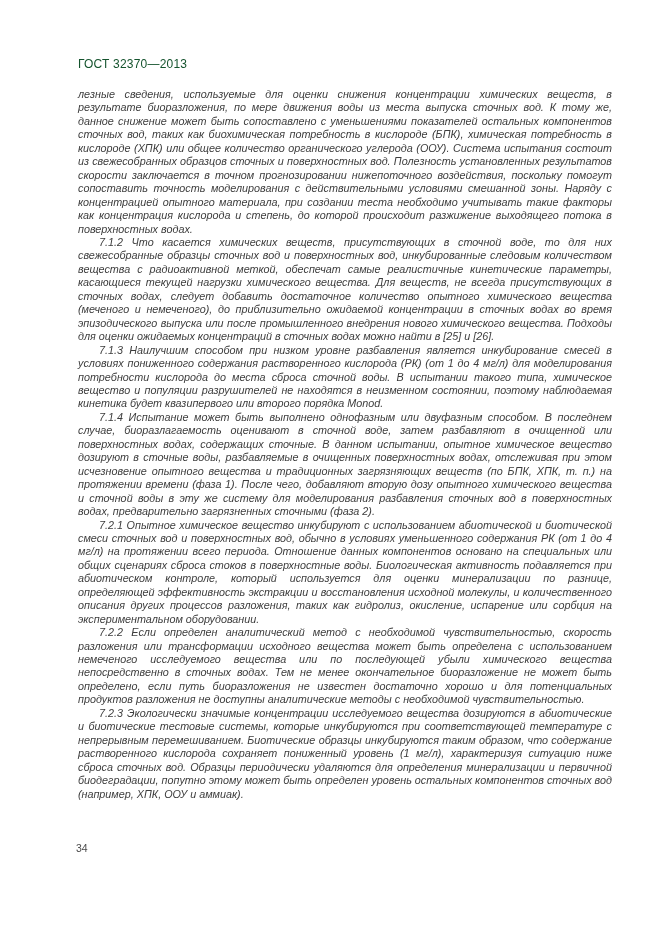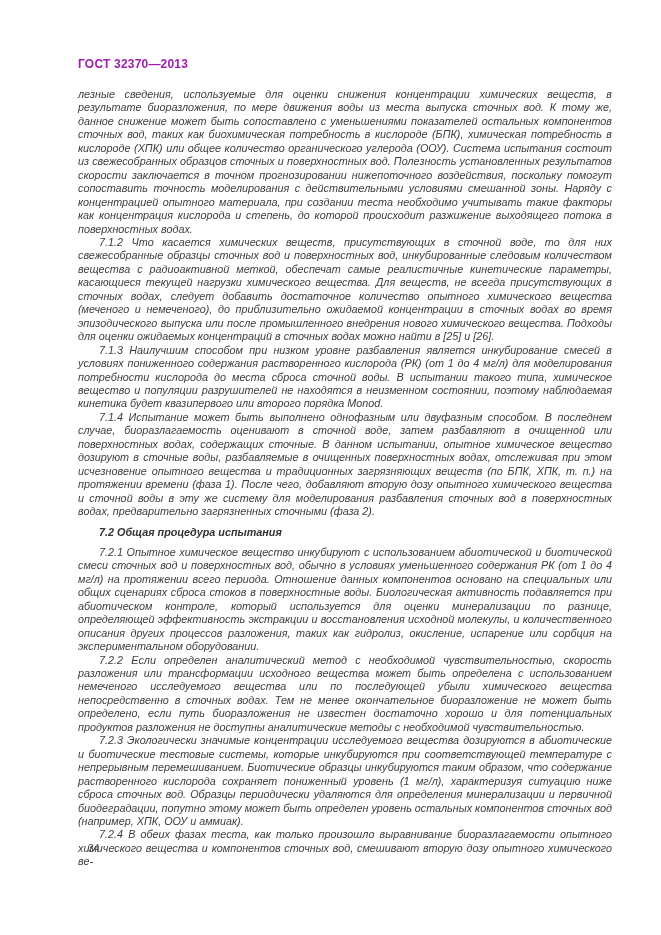--- a/index.html
+++ b/index.html
@@ -14,22 +14,22 @@
     background: #ffffff;
     font-family: "Liberation Sans", "DejaVu Sans", sans-serif;
     color: #3d3d3d;
     overflow: hidden;
   }
   .doc-header {
     position: absolute;
     top: 57px;
     left: 78px;
     font-size: 12px;
-    font-weight: bold;
-    color: #a21caf;
+    font-weight: normal;
+    color: #14532d;
     letter-spacing: 0.2px;
   }
   .doc-body {
     position: absolute;
     top: 88px;
     left: 78px;
     width: 534px;
     font-size: 10.8px;
     line-height: 13.45px;
     text-align: justify;
@@ -47,39 +47,37 @@
     font-size: 10.8px;
     line-height: 13.45px;
     font-weight: bold;
     text-indent: 21px;
     text-align: left;
     color: #333333;
   }
   .doc-footer {
     position: absolute;
     top: 842px;
-    left: 88px;
+    left: 76px;
     font-size: 10.5px;
     color: #4a4a4a;
   }
 </style>
 </head>
 <body>
 
 <div class="page">
 
   <div class="doc-header">ГОСТ 32370—2013</div>
 
   <div class="doc-body">
     <p class="no-indent">лезные сведения, используемые для оценки снижения концентрации химических веществ, в результате биоразложения, по мере движения воды из места выпуска сточных вод. К тому же, данное снижение может быть сопоставлено с уменьшениями показателей остальных компонентов сточных вод, таких как биохимическая потребность в кислороде (БПК), химическая потребность в кислороде (ХПК) или общее количество органического углерода (ООУ). Система испытания состоит из свежесобранных образцов сточных и поверхностных вод. Полезность установленных результатов скорости заключается в точном прогнозировании нижепоточного воздействия, поскольку помогут сопоставить точность моделирования с действительными условиями смешанной зоны. Наряду с концентрацией опытного материала, при создании теста необходимо учитывать такие факторы как концентрация кислорода и степень, до которой происходит разжижение выходящего потока в поверхностных водах.</p>
     <p>7.1.2 Что касается химических веществ, присутствующих в сточной воде, то для них свежесобранные образцы сточных вод и поверхностных вод, инкубированные следовым количеством вещества с радиоактивной меткой, обеспечат самые реалистичные кинетические параметры, касающиеся текущей нагрузки химического вещества. Для веществ, не всегда присутствующих в сточных водах, следует добавить достаточное количество опытного химического вещества (меченого и немеченого), до приблизительно ожидаемой концентрации в сточных водах во время эпизодического выпуска или после промышленного внедрения нового химического вещества. Подходы для оценки ожидаемых концентраций в сточных водах можно найти в [25] и [26].</p>
     <p>7.1.3 Наилучшим способом при низком уровне разбавления является инкубирование смесей в условиях пониженного содержания растворенного кислорода (РК) (от 1 до 4 мг/л) для моделирования потребности кислорода до места сброса сточной воды. В испытании такого типа, химическое вещество и популяции разрушителей не находятся в неизменном состоянии, поэтому наблюдаемая кинетика будет квазипервого или второго порядка Monod.</p>
     <p>7.1.4 Испытание может быть выполнено однофазным или двуфазным способом. В последнем случае, биоразлагаемость оценивают в сточной воде, затем разбавляют в очищенной или поверхностных водах, содержащих сточные. В данном испытании, опытное химическое вещество дозируют в сточные воды, разбавляемые в очищенных поверхностных водах, отслеживая при этом исчезновение опытного вещества и традиционных загрязняющих веществ (по БПК, ХПК, т. п.) на протяжении времени (фаза 1). После чего, добавляют вторую дозу опытного химического вещества и сточной воды в эту же систему для моделирования разбавления сточных вод в поверхностных водах, предварительно загрязненных сточными (фаза 2).</p>
-    <h2 class="section-heading">7.2 Общая процедура испытания</h2>
     <p>7.2.1 Опытное химическое вещество инкубируют с использованием абиотической и биотической смеси сточных вод и поверхностных вод, обычно в условиях уменьшенного содержания РК (от 1 до 4 мг/л) на протяжении всего периода. Отношение данных компонентов основано на специальных или общих сценариях сброса стоков в поверхностные воды. Биологическая активность подавляется при абиотическом контроле, который используется для оценки минерализации по разнице, определяющей эффективность экстракции и восстановления исходной молекулы, и количественного описания других процессов разложения, таких как гидролиз, окисление, испарение или сорбция на экспериментальном оборудовании.</p>
     <p>7.2.2 Если определен аналитический метод с необходимой чувствительностью, скорость разложения или трансформации исходного вещества может быть определена с использованием немеченого исследуемого вещества или по последующей убыли химического вещества непосредственно в сточных водах. Тем не менее окончательное биоразложение не может быть определено, если путь биоразложения не известен достаточно хорошо и для потенциальных продуктов разложения не доступны аналитические методы с необходимой чувствительностью.</p>
     <p>7.2.3 Экологически значимые концентрации исследуемого вещества дозируются в абиотические и биотические тестовые системы, которые инкубируются при соответствующей температуре с непрерывным перемешиванием. Биотические образцы инкубируются таким образом, что содержание растворенного кислорода сохраняет пониженный уровень (1 мг/л), характеризуя ситуацию ниже сброса сточных вод. Образцы периодически удаляются для определения минерализации и первичной биодеградации, попутно этому может быть определен уровень остальных компонентов сточных вод (например, ХПК, ООУ и аммиак).</p>
-    <p>7.2.4 В обеих фазах теста, как только произошло выравнивание биоразлагаемости опытного химического вещества и компонентов сточных вод, смешивают вторую дозу опытного химического ве-</p>
   </div>
 
   <div class="doc-footer">34</div>
 
 </div>
 
 </body></html>

